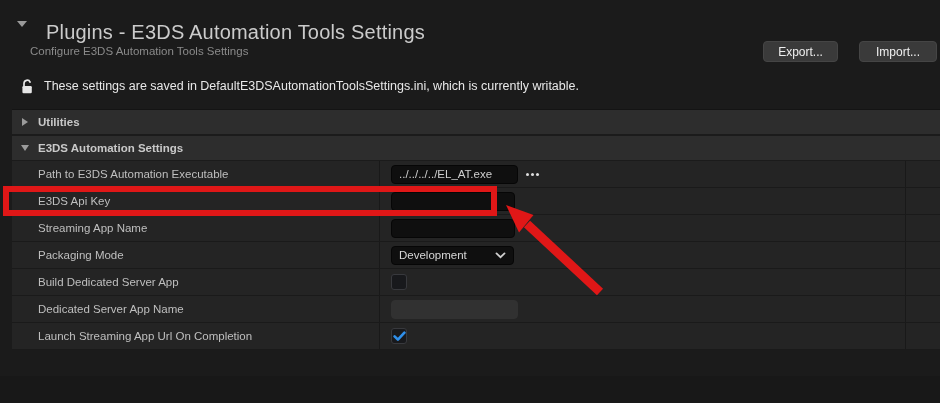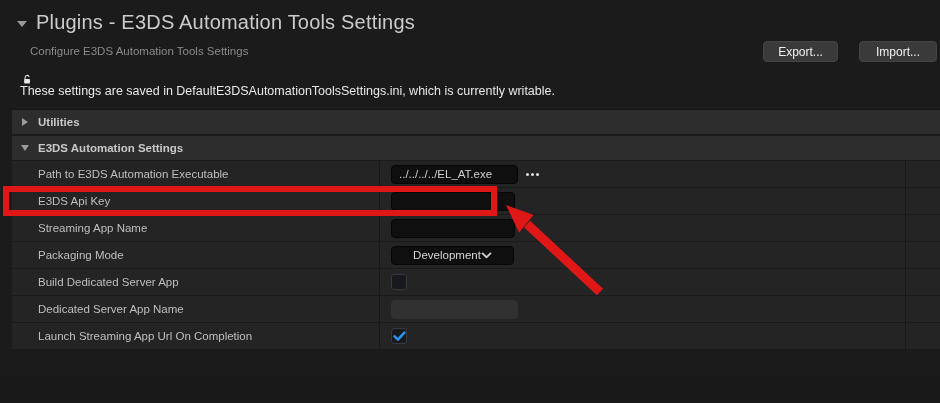--- a/index.html
+++ b/index.html
@@ -13,39 +13,39 @@
   .app{position:absolute;inset:0;}
 
   
   .title-caret{
     position:absolute;left:17px;top:21px;
     width:0;height:0;
     border-left:5px solid transparent;border-right:5px solid transparent;
     border-top:6px solid #9a9a9a;
   }
   .page-title{
-    position:absolute;left:36px;top:11px;margin:0;
+    position:absolute;left:36px;top:11px;margin:10px;
     font-size:20px;font-weight:500;color:#cbcbcb;letter-spacing:.2px;
   }
   .page-subtitle{
     position:absolute;left:30px;top:45px;
     font-size:11.5px;color:#8a8a8a;
   }
   .hdr-btn{
     position:absolute;top:41px;height:21px;
     background:#3a3a3a;border:1px solid #454545;border-radius:4px;
     color:#efefef;font-size:12px;font-family:inherit;
     display:flex;align-items:center;justify-content:center;
     padding:0 14px;box-sizing:border-box;cursor:pointer;
   }
   .btn-export{right:102px;width:75px;}
   .btn-import{right:3px;width:78px;}
   .notice-row{
     position:absolute;left:20px;top:74px;height:24px;right:0;
-    display:flex;align-items:flex-start;flex-direction:column;
+    display:flex;align-items:center;gap:10px;
   }
   .notice-text{font-size:12.5px;color:#e8e8e8;}
 
   
   .panel{position:absolute;top:109px;left:0;right:0;}
   .section-row{
     margin-left:12px;height:24px;background:#2d2d2d;
     display:flex;align-items:center;cursor:pointer;
   }
   .section-row.first{border-top:1px solid #141414;margin-bottom:2px;}
@@ -88,21 +88,21 @@
     display:flex;align-items:center;cursor:pointer;
   }
   .dot{
     width:3px;height:3px;border-radius:50%;background:#dedede;
     box-shadow:5px 0 0 #dedede,10px 0 0 #dedede;
   }
 
   .dropdown{
     width:123px;height:19px;box-sizing:border-box;
     background:#0f0f0f;border:1px solid #060606;border-radius:4px;
-    display:flex;align-items:center;justify-content:center;
+    display:flex;align-items:center;justify-content:space-between;
     padding:0 7px;cursor:pointer;
   }
   .dropdown-value{font-size:11.5px;color:#d6d6d6;}
 
   .checkbox{
     width:16px;height:16px;box-sizing:border-box;border-radius:3px;
     background:#18191c;border:1px solid #38393d;
     display:flex;align-items:center;justify-content:center;cursor:pointer;
   }
 

